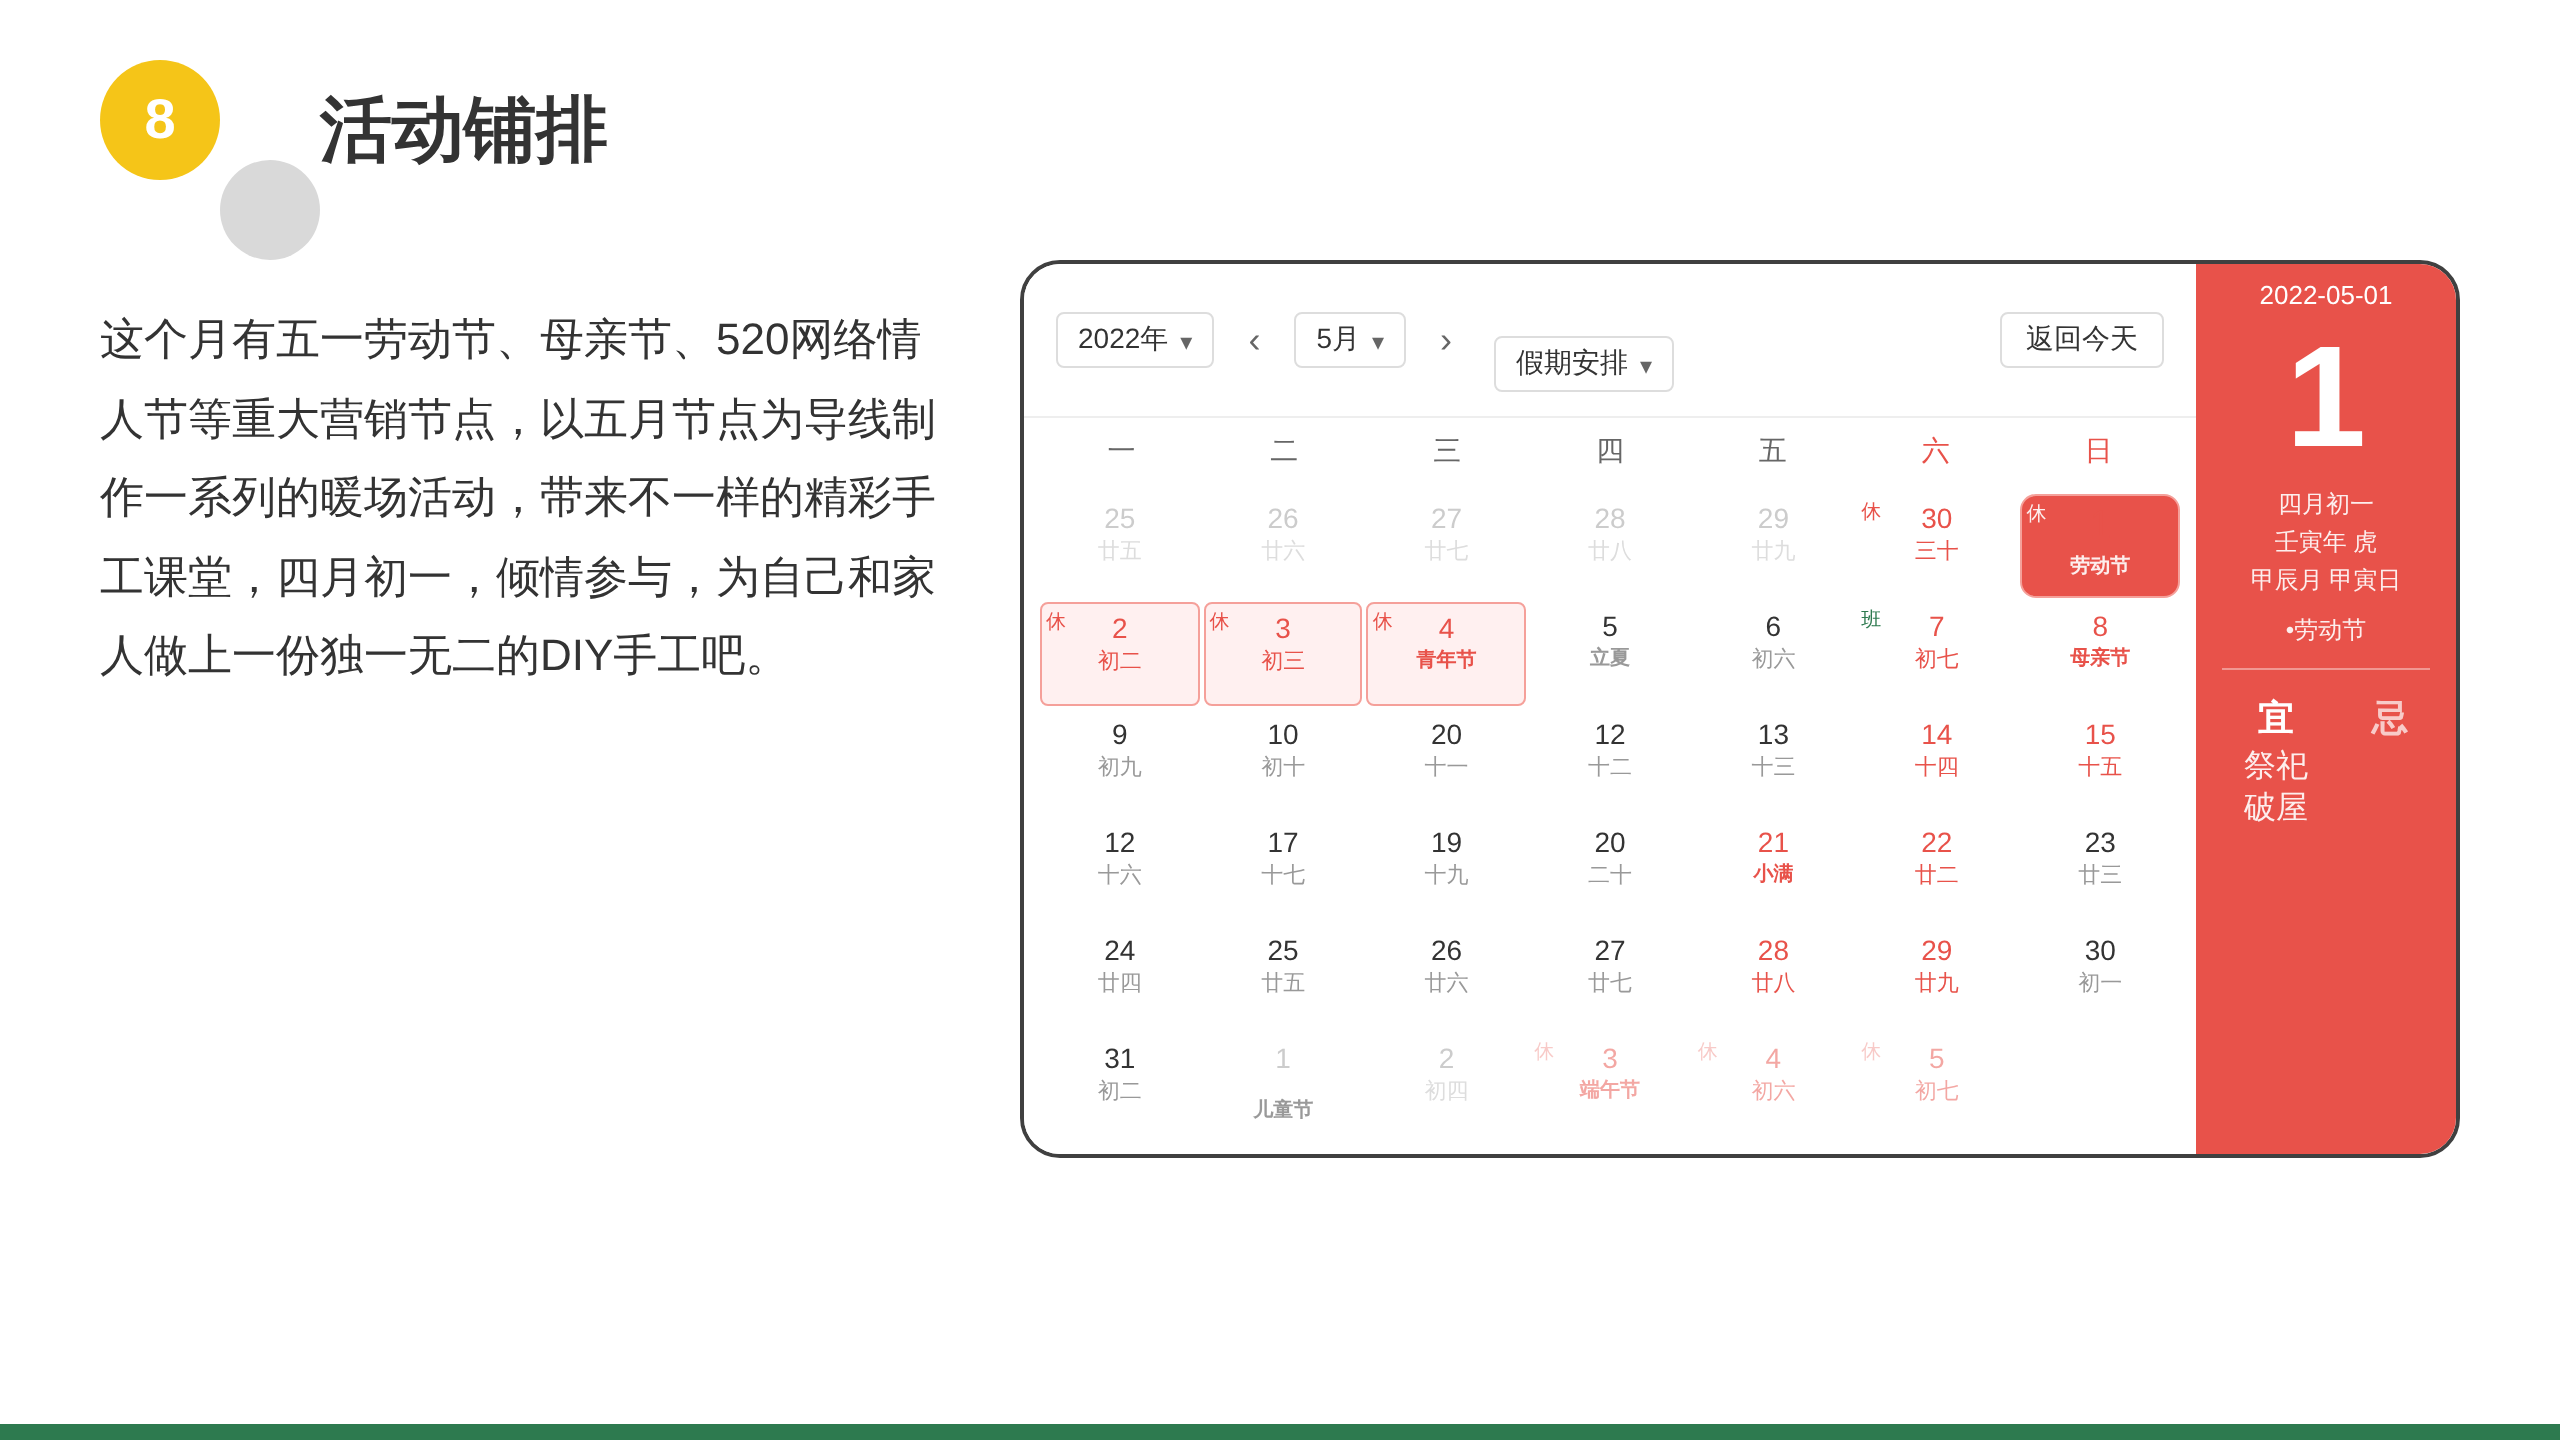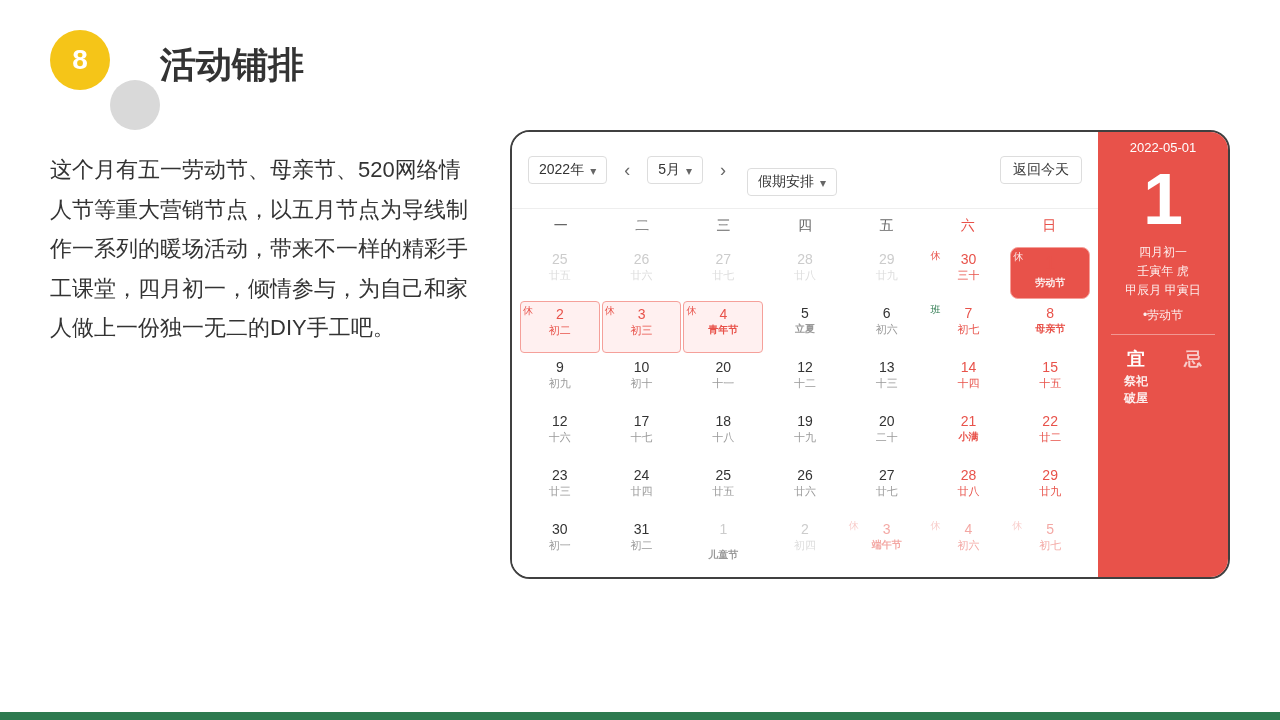--- a/index.html
+++ b/index.html
@@ -307,24 +307,23 @@
       justify-content: space-around;
       padding: 4px 8px;
     }
     .yi-label, .ji-label {
       font-size: 18px;
       font-weight: bold;
     }
     .yi-label { color: #fff; }
     .ji-label { color: rgba(255,255,255,0.7); }
     .yi-content, .ji-content {
-      font-size: 12px;
+      font-size: 16px;
       color: rgba(255,255,255,0.9);
       text-align: center;
-      font-weight: bold;
     }
     .yi-col, .ji-col {
       display: flex;
       flex-direction: column;
       align-items: center;
       gap: 2px;
     }
 
     .chevron-down::after {
       content: '▾';
@@ -492,24 +491,20 @@
 
             <div class="cal-day">
               <span class="day-num">12</span>
               <span class="day-lunar">十六</span>
             </div>
             <div class="cal-day">
               <span class="day-num">17</span>
               <span class="day-lunar">十七</span>
             </div>
             <div class="cal-day">
-              <span class="day-num">18</span>
-              <span class="day-lunar">十八</span>
-            </div>
-            <div class="cal-day">
               <span class="day-num">19</span>
               <span class="day-lunar">十九</span>
             </div>
             <div class="cal-day">
               <span class="day-num">20</span>
               <span class="day-lunar">二十</span>
             </div>
             <div class="cal-day red-day">
               <span class="day-num">21</span>
               <span class="day-holiday">小满</span>

